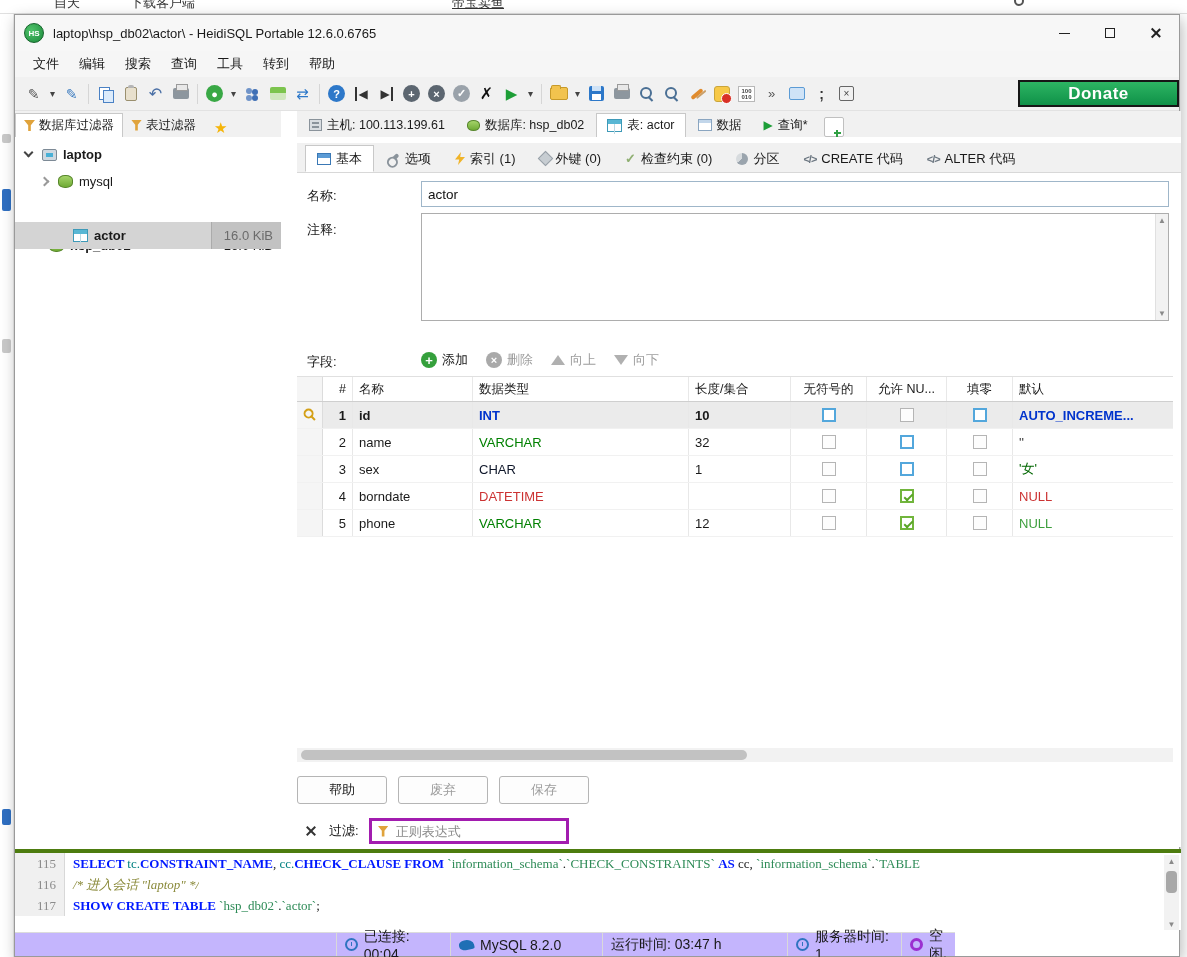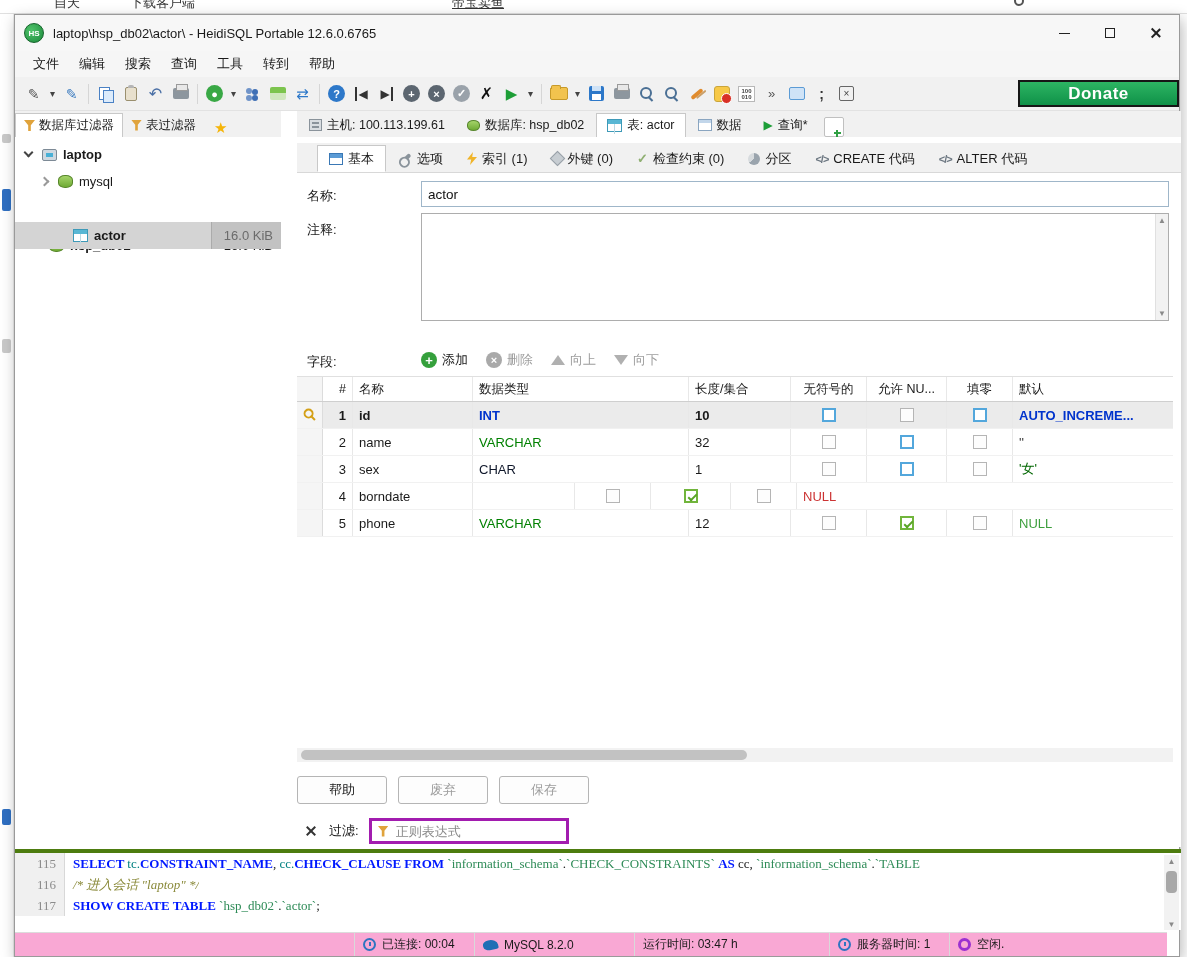--- a/index.html
+++ b/index.html
@@ -93,21 +93,21 @@
   .maintabs { position:absolute; left:0; top:0; width:884px; height:26px; background:#f1f1f1; display:flex; align-items:flex-end; gap:2px; padding-left:2px; }
   .mtab { display:flex; align-items:center; gap:5px; height:24px; padding:0 10px; font-size:12.5px; white-space:nowrap; }
   .mtab.active { background:#fff; border:1px solid #c8c8c8; border-bottom:none; }
   .hosticon { width:13px; height:12px; background:#d9dde1; border:1px solid #8a939b; position:relative; }
   .hosticon::after { content:''; position:absolute; left:2px; top:2px; right:2px; height:2px; background:#8a939b; box-shadow:0 4px 0 0 #8a939b; }
   .grid-ico-data { width:14px; height:12px; border:1px solid #8aa5c0; background:linear-gradient(#c2d6ea 0 3px, #fff 3px); }
   .newtab { width:20px; height:20px; position:relative; margin-left:4px; background:#fff; border:1px solid #c0c0c0; border-radius:2px; }
   .newtab::after { content:''; position:absolute; right:2px; bottom:2px; width:7px; height:2px; background:#2fa043; box-shadow:0 0 0 0 #2fa043; }
   .newtab::before { content:''; position:absolute; right:4.5px; bottom:-0.5px; width:2px; height:7px; background:#2fa043; }
 
-  .subtabs { position:absolute; left:0; top:32px; width:884px; height:30px; background:#f1f1f1; border-bottom:1px solid #d8d8d8; display:flex; align-items:flex-end; gap:2px; padding-left:20px; }
+  .subtabs { position:absolute; left:0; top:32px; width:884px; height:30px; background:#f1f1f1; border-bottom:1px solid #d8d8d8; display:flex; align-items:flex-end; gap:2px; padding-left:8px; }
   .stab { display:flex; align-items:center; gap:5px; height:27px; padding:0 11px; white-space:nowrap; }
   .stab.active { background:#fff; border:1px solid #c8c8c8; border-bottom:1px solid #fff; }
   .basic-ico { width:14px; height:12px; border:1px solid #3a78b5; background:linear-gradient(#5b9bd5 0 4px,#fff 4px); }
   .wrench { width:13px; height:4px; background:#8a939b; border-radius:2px; transform:rotate(-45deg); position:relative; }
   .wrench::after { content:''; position:absolute; left:-2px; top:-2px; width:7px; height:7px; border:2px solid #8a939b; border-radius:50%; background:#f1f1f1; }
   .bolt { width:10px; height:13px; background:#f0b429; clip-path:polygon(60% 0,0 58%,42% 58%,30% 100%,100% 38%,52% 38%); }
   .fk-ico { width:11px; height:11px; background:#c7cdd2; transform:rotate(45deg); border:1px solid #98a0a8; }
   .gray-check { color:#8faf72; font-size:13px; font-weight:bold; }
   .pie { width:12px; height:12px; border-radius:50%; background:conic-gradient(#9aa4ad 0 65%, #d7dbde 65% 100%); }
   .code-ico { color:#6b7680; font-size:11px; font-weight:bold; letter-spacing:-1px; }
@@ -175,21 +175,21 @@
   .lcode { padding-left:8px; white-space:nowrap; overflow:hidden; }
   .tk-kw { color:#0019ff; font-weight:bold; }
   .tk-pl { color:#222; }
   .tk-tick { color:#2e8b57; }
   .tk-al { color:#008080; }
   .tk-cm { color:#8a8a3a; font-style:italic; }
   .logscroll { position:absolute; right:2px; top:2px; width:15px; height:76px; background:#f2f2f2; display:flex; flex-direction:column; justify-content:space-between; align-items:center; }
   .logthumb { position:absolute; left:2px; top:16px; width:11px; height:22px; background:#a8a8a8; border-radius:4px; }
 
   
-  .statusbar { position:absolute; left:0; top:917px; width:1152px; height:24px; background:#f9a8d4; border-top:1px solid #dcdcdc; display:flex; align-items:center; font-size:12px; color:#1a1a1a; }
+  .statusbar { position:absolute; left:0; top:917px; width:940px; height:24px; background:#c4b5fd; border-top:1px solid #dcdcdc; display:flex; align-items:center; font-size:14px; color:#1a1a1a; }
   .seg { height:100%; display:flex; align-items:center; gap:6px; padding:0 8px; border-right:1px solid #d9d9d9; }
   .seg.s0 { width:340px; } .seg.s1 { width:120px; } .seg.s2 { width:160px; } .seg.s3 { width:195px; } .seg.s4 { width:120px; } .seg.s5 { flex:1; border-right:none; }
   .clock { width:13px; height:13px; border:2px solid #2f74c0; border-radius:50%; position:relative; flex:none; }
   .clock::after { content:''; position:absolute; left:4px; top:1.5px; width:1.5px; height:4px; background:#2f74c0; }
   .dolphin { width:15px; height:10px; background:#1f6fb5; border-radius:60% 90% 20% 70%; transform:rotate(-12deg); flex:none; }
   .idlering { width:13px; height:13px; border:3px solid #9b30d0; border-radius:50%; flex:none; }
 </style>
 </head>
 <body>
 
@@ -544,20 +544,21 @@
           <span class="gc cb3">
               <span class="cb cb-off"></span>
             </span>
           <span class="gc cdef" style="color: rgb(0, 102, 0);">'女'</span>
         </div>
 
         <div class="grow">
           <span class="gc gut"></span>
           <span class="gc cnum">4</span>
           <span class="gc cname">borndate</span>
+          <span class="gc ctype" style="color: rgb(204, 51, 51);">DATETIME</span>
           <span class="gc clen"></span>
           <span class="gc cb1">
               <span class="cb cb-off"></span>
             </span>
           <span class="gc cb2">
               <span class="cb cb-on"></span>
             </span>
           <span class="gc cb3">
               <span class="cb cb-off"></span>
             </span>

